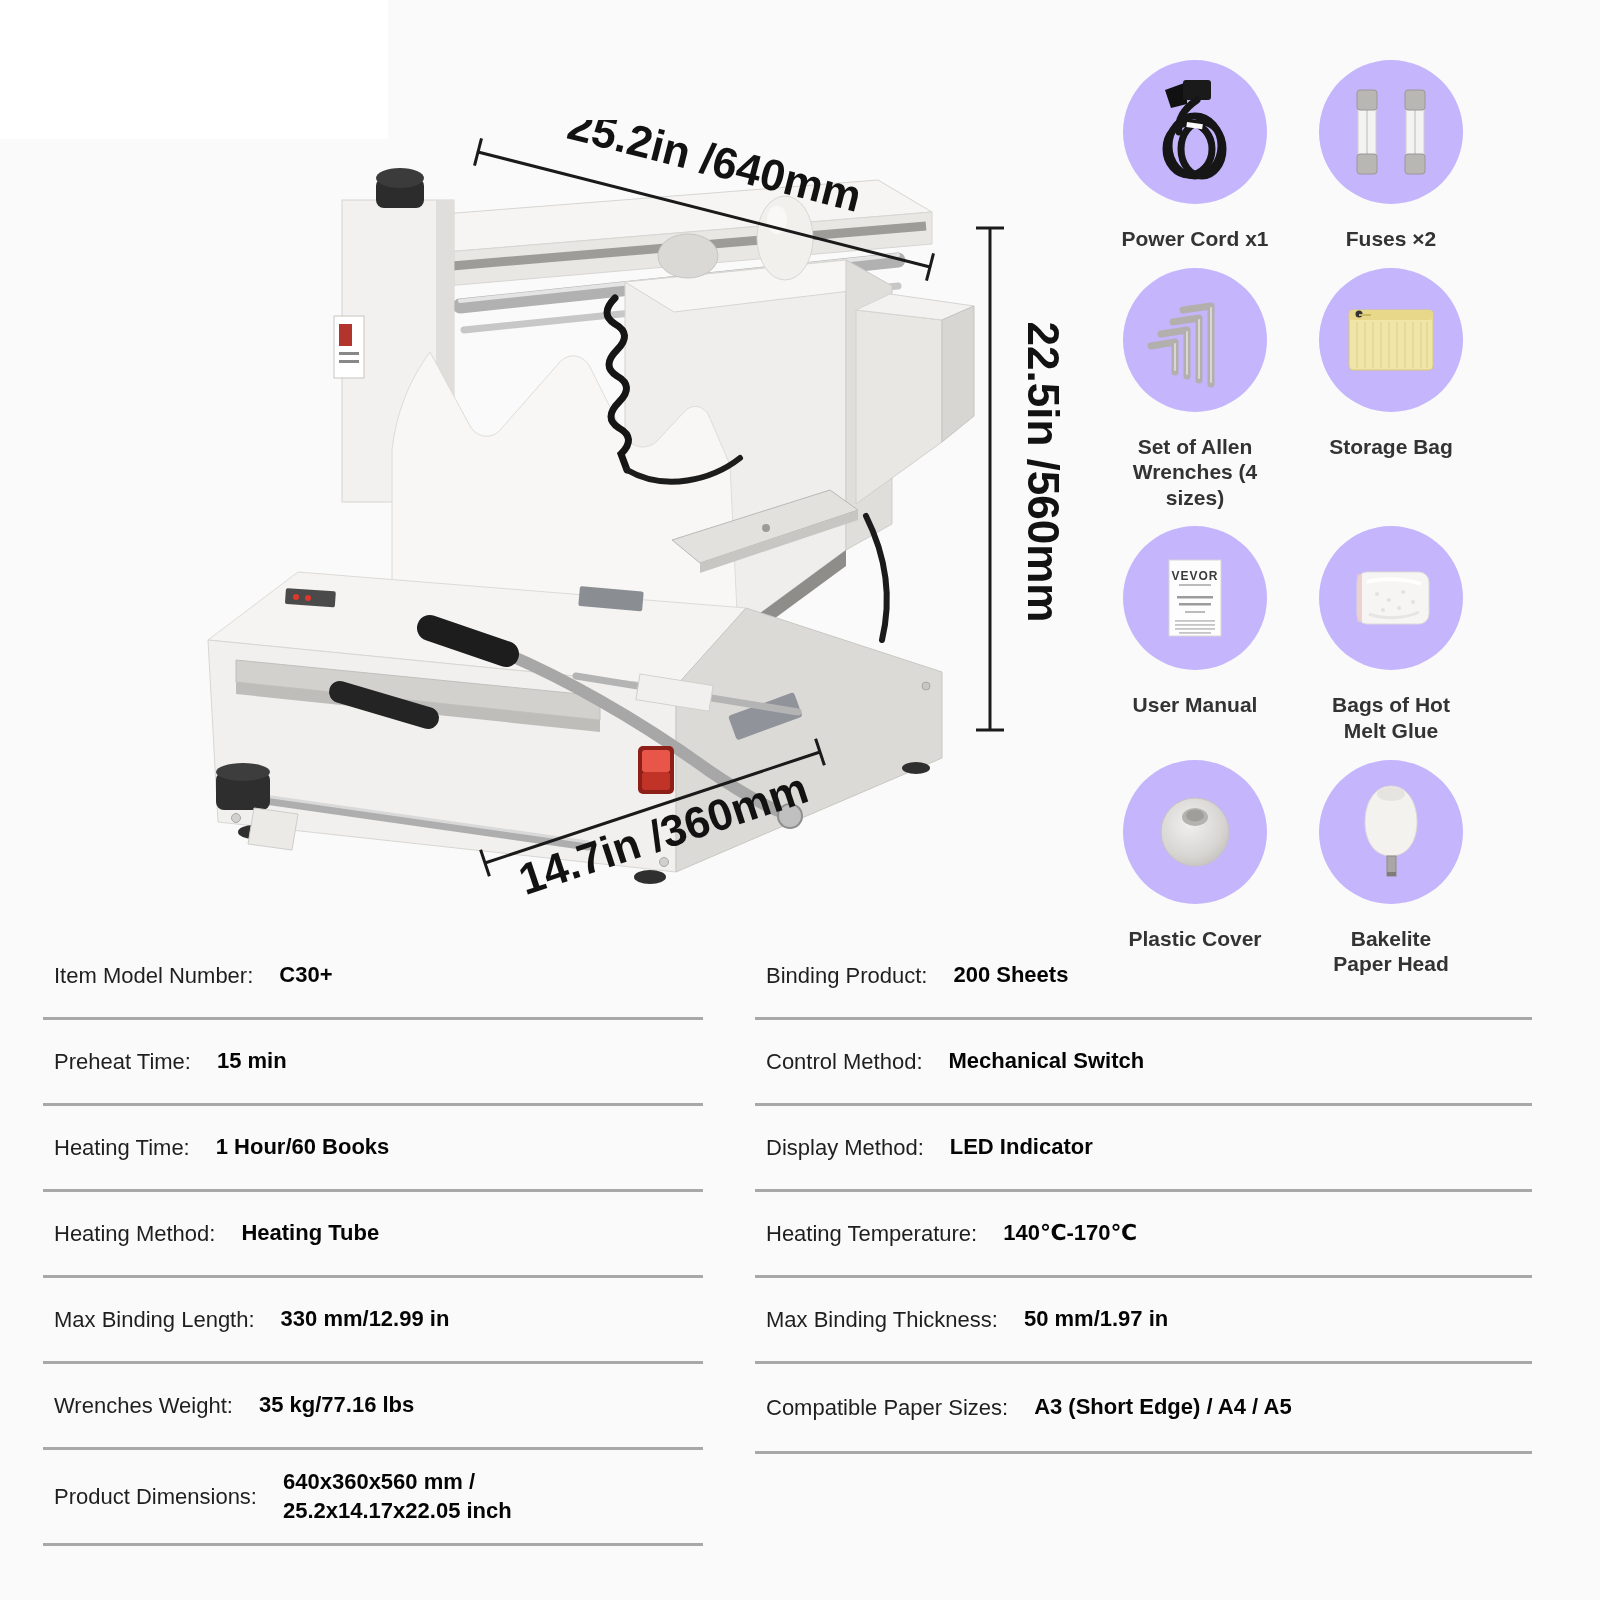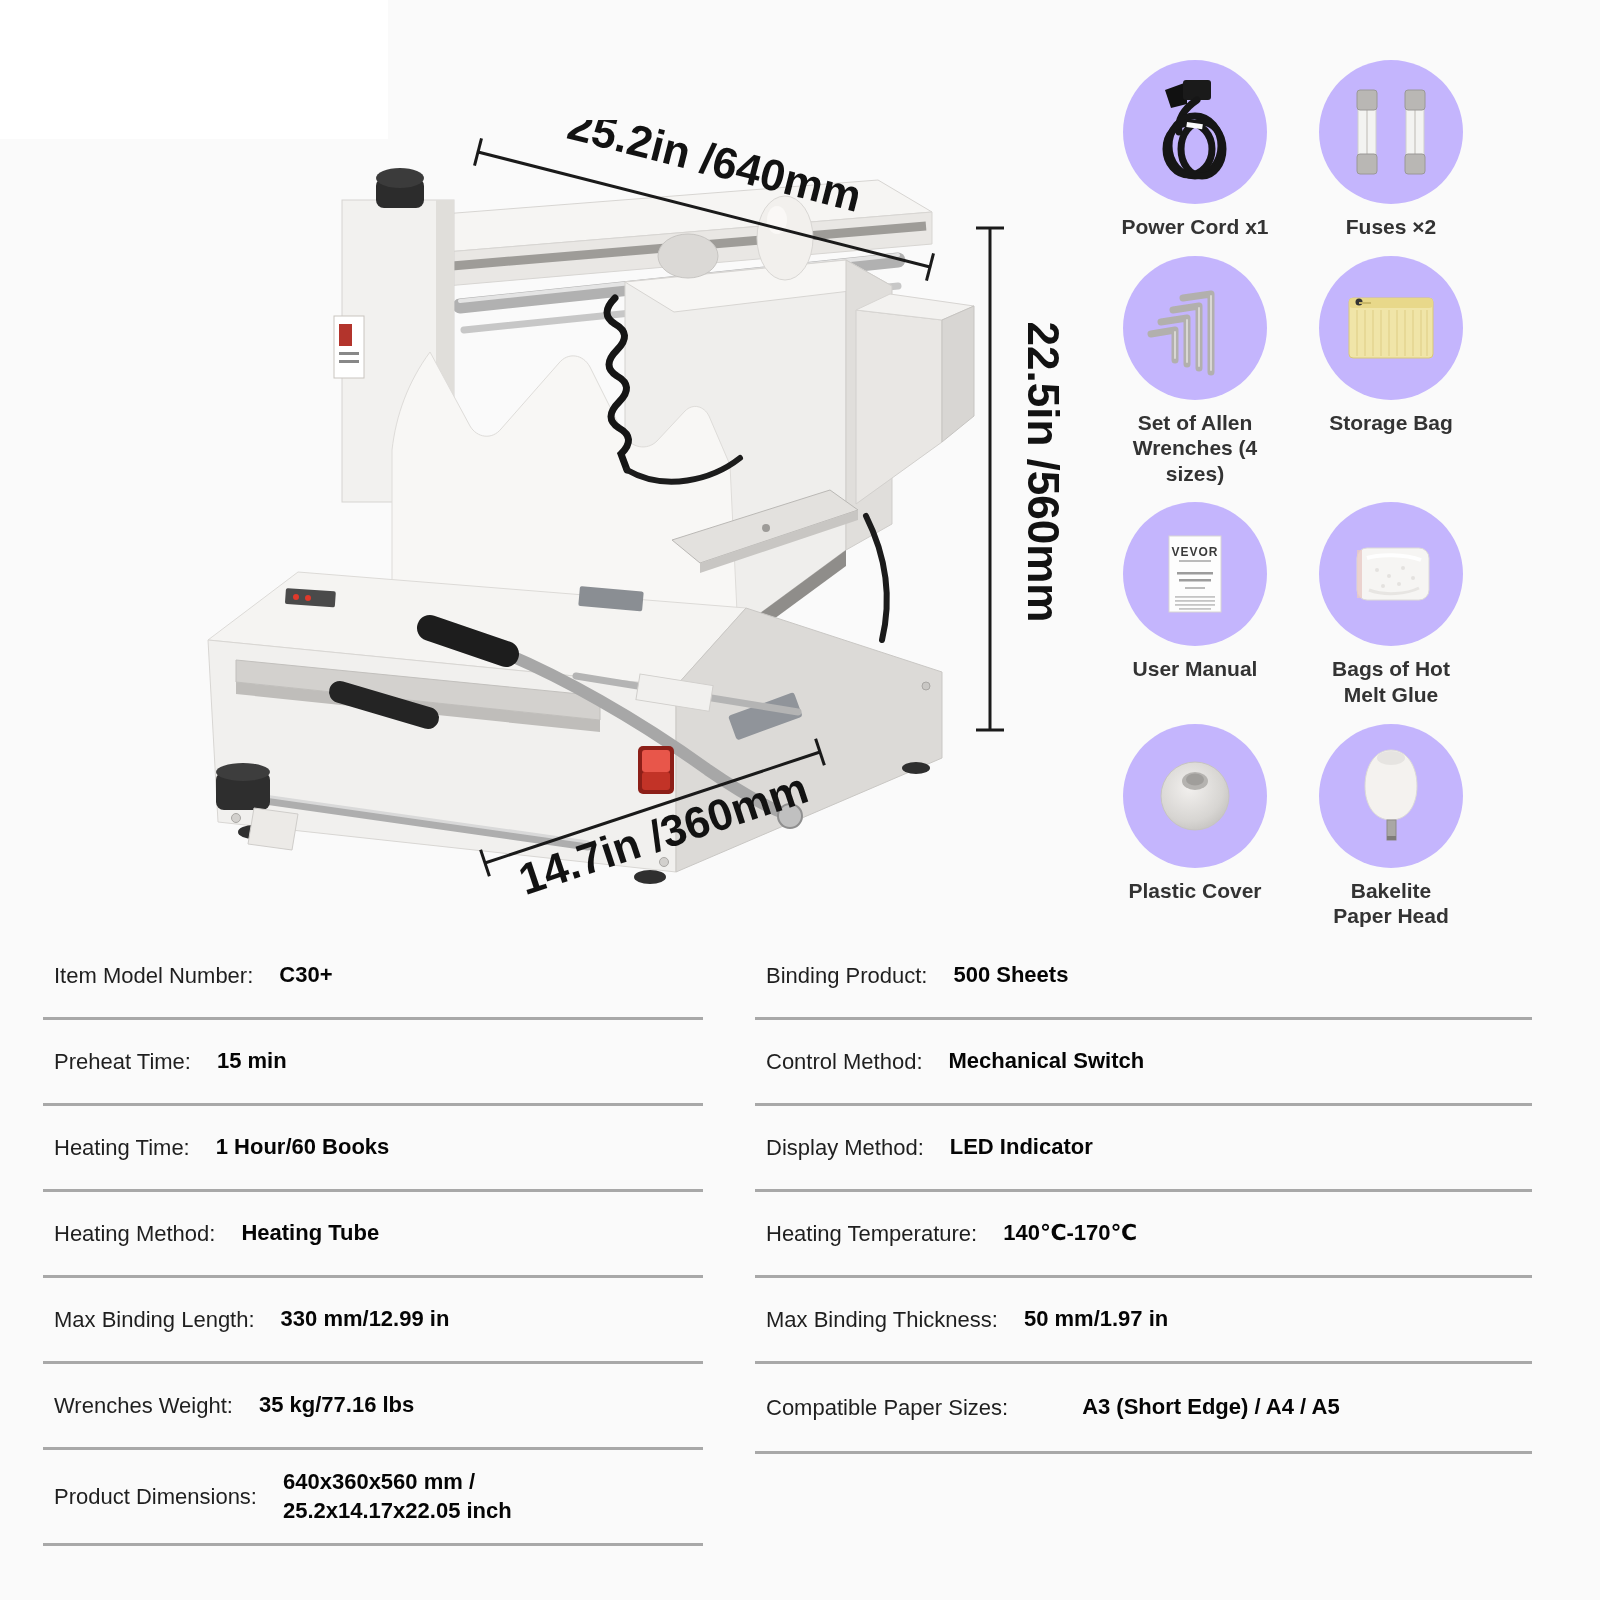--- a/index.html
+++ b/index.html
@@ -8,32 +8,32 @@
   .photo-bg{position:absolute;left:0;top:0;width:388px;height:139px;background:#ffffff;}
   .machine-svg{position:absolute;left:40px;top:120px;width:1020px;height:790px;}
 
   
   .accessories{position:absolute;left:1100px;top:60px;width:392px;
                display:grid;grid-template-columns:190px 190px;column-gap:6px;row-gap:16px;}
   .tile{display:flex;flex-direction:column;align-items:center;}
   .circle{width:144px;height:144px;border-radius:50%;background:#c4b5fd;
           display:flex;align-items:center;justify-content:center;}
   .circle svg{width:144px;height:144px;}
-  .caption{margin-top:10px;font-size:21px;line-height:1.22;font-weight:bold;color:#333;
+  .caption{margin-top:22px;font-size:21px;line-height:1.22;font-weight:bold;color:#333;
            text-align:center;max-width:186px;}
   .cap-narrow{max-width:136px;text-align:center;}
 
   
   .specs{position:absolute;top:934px;}
   .specs-left{left:43px;width:660px;}
   .specs-right{left:755px;width:777px;}
   .spec-row{display:flex;align-items:center;min-height:86px;box-sizing:border-box;
             border-bottom:3px solid #a8a8a8;padding-left:11px;}
   .spec-row.tall-l{min-height:96px;}
-  .spec-row.tall-r{min-height:90px;gap:48px;}
+  .spec-row.tall-r{min-height:90px;}
   .spec-label{font-size:22px;font-weight:400;color:#1f1f1f;white-space:nowrap;margin-right:26px;}
   .spec-value{font-size:22px;font-weight:bold;color:#050505;line-height:1.3;}
   .wrap-lg{max-width:350px;}
   .wrap-sm{max-width:258px;}
 
   svg text.dim{font-family:"Liberation Sans","DejaVu Sans",sans-serif;font-size:44px;
                font-weight:bold;fill:#121212;}
   svg text.brand{font-family:"Liberation Sans","DejaVu Sans",sans-serif;font-size:12px;
                  font-weight:bold;fill:#3a3a3a;letter-spacing:1px;}
 </style>
@@ -339,21 +339,21 @@
     </div>
     <div class="spec-row tall-l">
       <span class="spec-label">Product Dimensions:</span>
       <span class="spec-value wrap-lg">640x360x560 mm / 25.2x14.17x22.05 inch</span>
     </div>
   </div>
 
   <div class="specs specs-right">
     <div class="spec-row">
       <span class="spec-label">Binding Product:</span>
-      <span class="spec-value">500 Sheets</span>
+      <span class="spec-value">200 Sheets</span>
     </div>
     <div class="spec-row">
       <span class="spec-label">Control Method:</span>
       <span class="spec-value">Mechanical Switch</span>
     </div>
     <div class="spec-row">
       <span class="spec-label">Display Method:</span>
       <span class="spec-value">LED Indicator</span>
     </div>
     <div class="spec-row">

